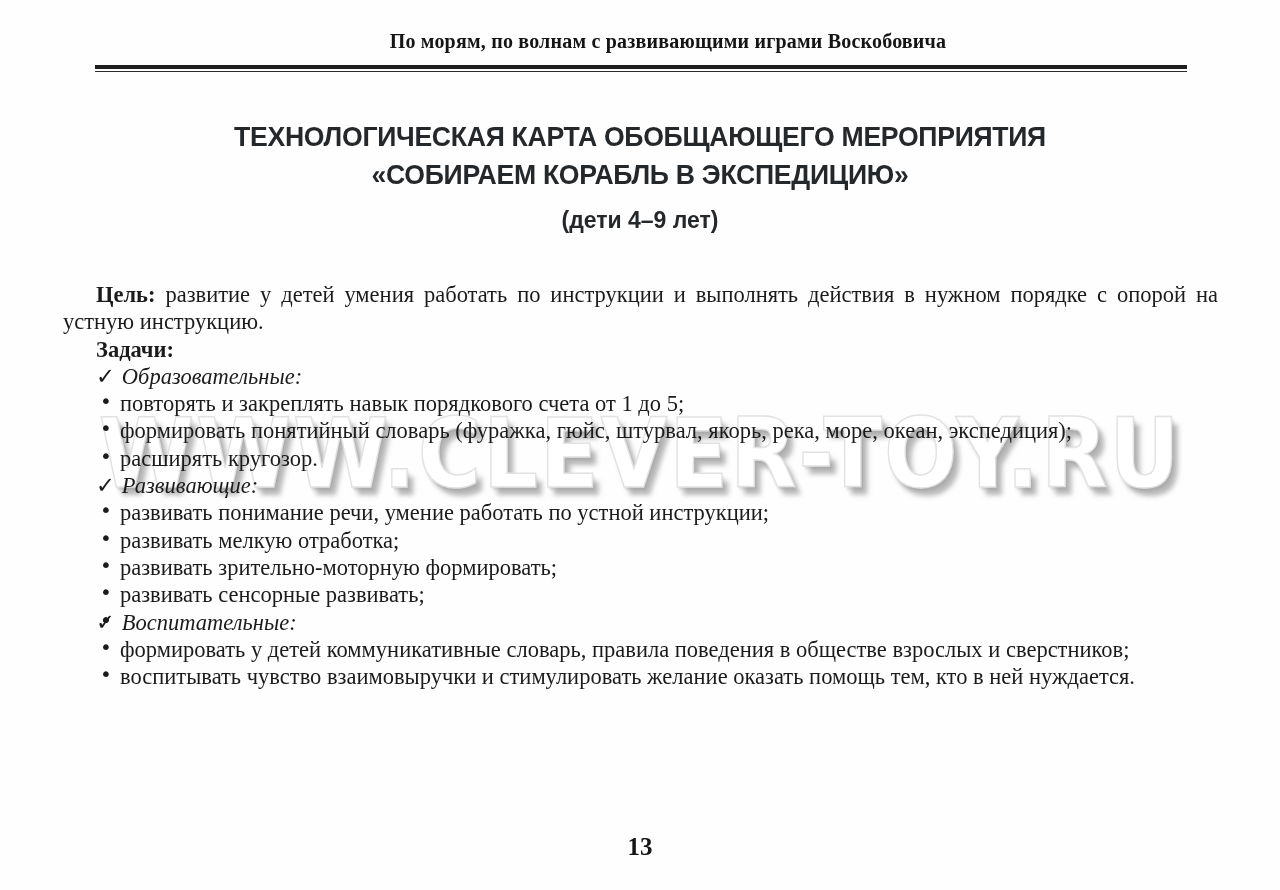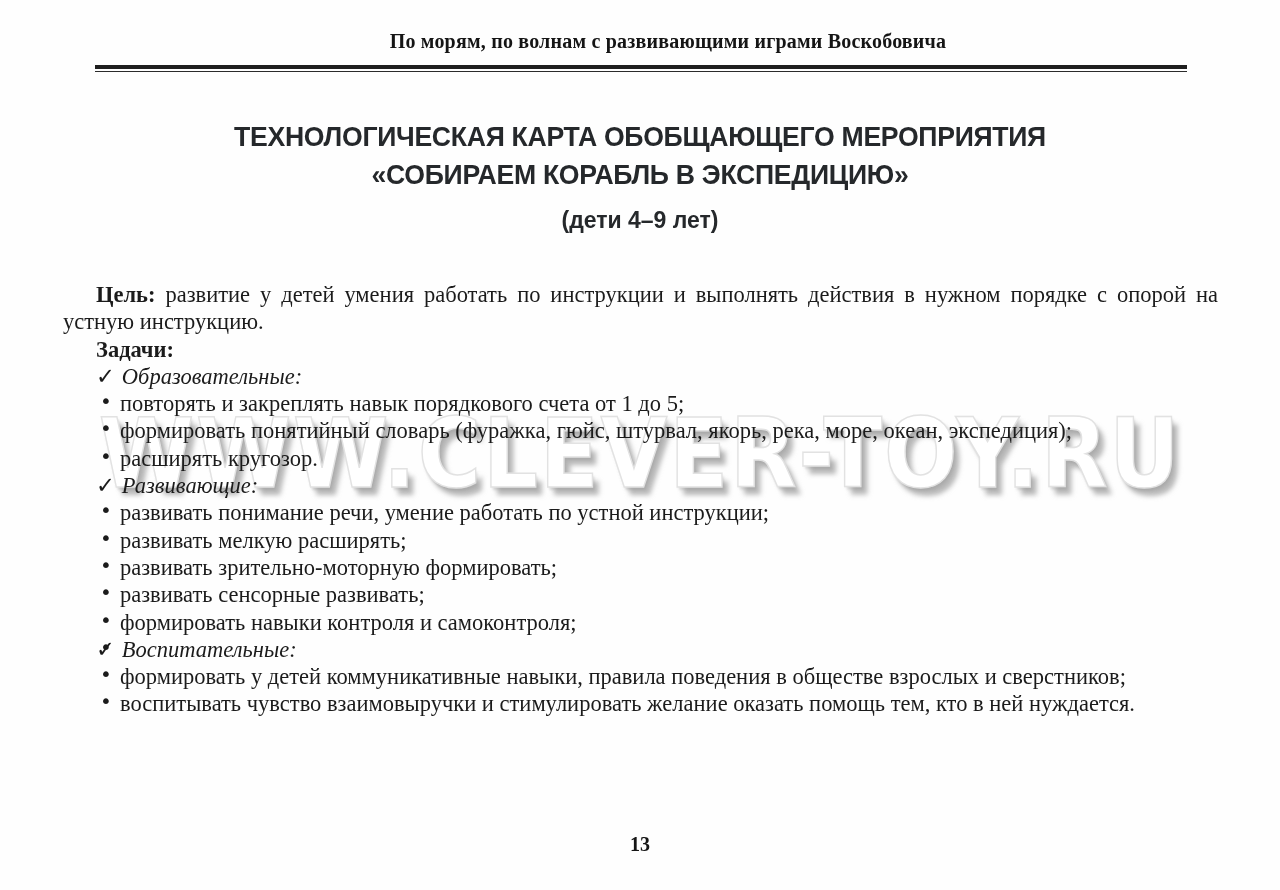--- a/index.html
+++ b/index.html
@@ -72,21 +72,21 @@
   .bullet-line{margin:0;padding-left:57px;position:relative;}
   .bullet-line .dot{
     position:absolute;left:37px;top:-2px;font-size:20px;
     font-family:"DejaVu Sans", sans-serif;
   }
 
   
   .page-number{
     position:absolute;top:833px;left:0;width:100%;
     text-align:center;z-index:2;
-    font-weight:bold;font-size:20px;color:#151515;
+    font-weight:bold;font-size:25px;color:#151515;
   }
 </style>
 </head>
 <body>
 
 <div class="layer">
 
   <div class="running-head">По морям, по волнам с развивающими играми Воскобовича</div>
 
   <div class="head-rule">
@@ -111,29 +111,29 @@
 
     <div class="check-line"><span class="check">✓</span><span class="ih">Образовательные:</span></div>
 
     <div class="bullet-line"><span class="dot">•</span><span>повторять и закреплять навык порядкового счета от 1 до 5;</span></div>
     <div class="bullet-line"><span class="dot">•</span><span>формировать понятийный словарь (фуражка, гюйс, штурвал, якорь, река, море, океан, экспедиция);</span></div>
     <div class="bullet-line"><span class="dot">•</span><span>расширять кругозор.</span></div>
 
     <div class="check-line"><span class="check">✓</span><span class="ih">Развивающие:</span></div>
 
     <div class="bullet-line"><span class="dot">•</span><span>развивать понимание речи, умение работать по устной инструкции;</span></div>
-    <div class="bullet-line"><span class="dot">•</span><span>развивать мелкую расширять;</span></div>
+    <div class="bullet-line"><span class="dot">•</span><span>развивать мелкую отработка;</span></div>
     <div class="bullet-line"><span class="dot">•</span><span>развивать зрительно-моторную формировать;</span></div>
     <div class="bullet-line"><span class="dot">•</span><span>развивать сенсорные развивать;</span></div>
-    <div class="bullet-line"><span class="dot">•</span><span>формировать навыки контроля и самоконтроля;</span></div>
+    <div class="bullet-line"><span class="dot">•</span></div>
     <div class="bullet-line"><span class="dot">•</span></div>
 
     <div class="check-line"><span class="check">✓</span><span class="ih">Воспитательные:</span></div>
 
-    <div class="bullet-line"><span class="dot">•</span><span>формировать у детей коммуникативные навыки, правила поведения в обществе взрослых и сверстников;</span></div>
+    <div class="bullet-line"><span class="dot">•</span><span>формировать у детей коммуникативные словарь, правила поведения в обществе взрослых и сверстников;</span></div>
     <div class="bullet-line"><span class="dot">•</span><span>воспитывать чувство взаимовыручки и стимулировать желание оказать помощь тем, кто в ней нуждается.</span></div>
 
 
   </div>
 
   <div class="page-number">13</div>
 
 </div>
 
 </body></html>

